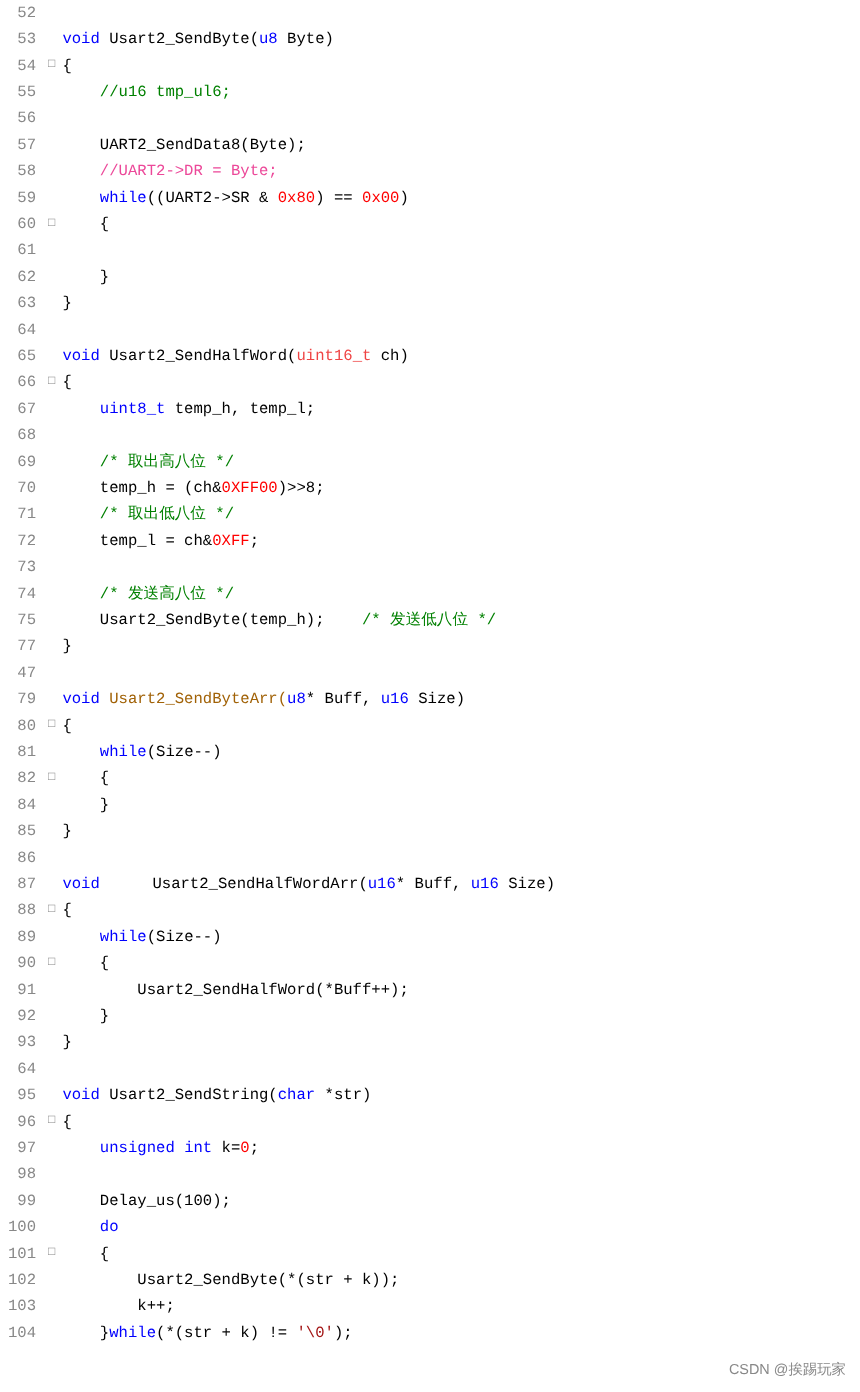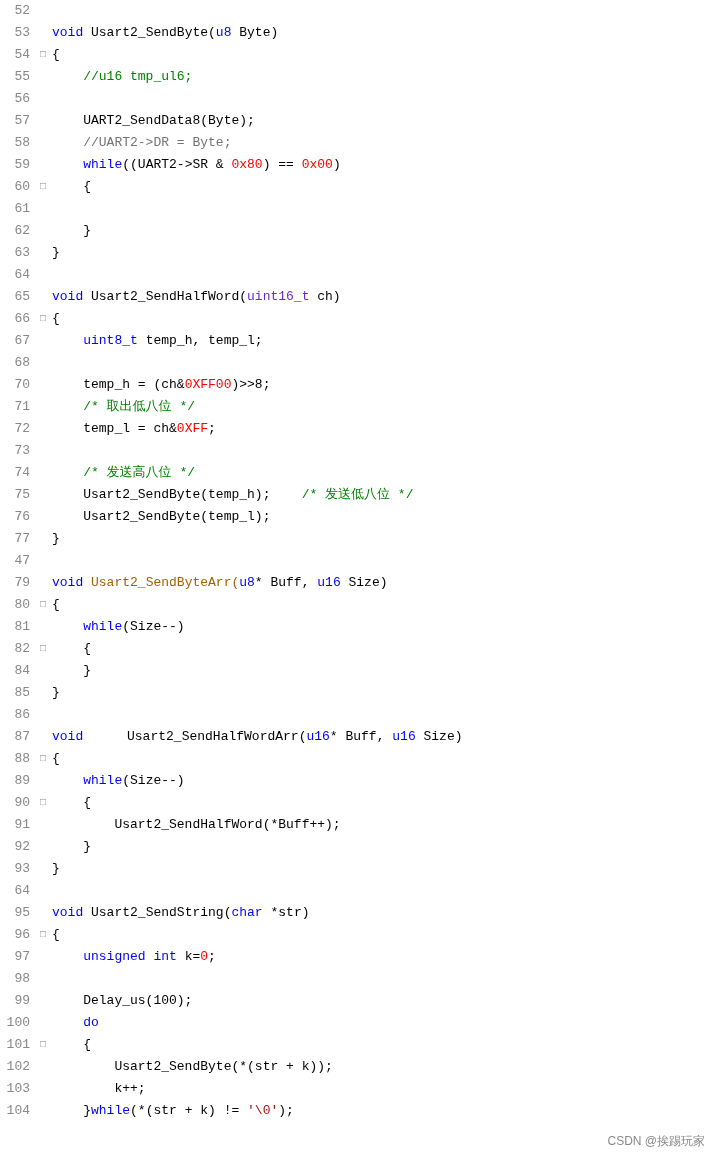--- a/index.html
+++ b/index.html
@@ -80,21 +80,21 @@
         <span class="code-text"> </span>
       </div>
       <div class="code-line">
         <span class="line-num">57</span>
         <span class="fold-icon">&nbsp;</span>
         <span class="code-text"><span style="color: rgb(0, 0, 0);">    UART2_SendData8(Byte);</span></span>
       </div>
       <div class="code-line">
         <span class="line-num">58</span>
         <span class="fold-icon">&nbsp;</span>
-        <span class="code-text"><span style="color: #737373;">    //UART2-&gt;DR = Byte;</span></span>
+        <span class="code-text"><span style="color: #ec4899;">    //UART2-&gt;DR = Byte;</span></span>
       </div>
       <div class="code-line">
         <span class="line-num">59</span>
         <span class="fold-icon">&nbsp;</span>
         <span class="code-text"><span style="color: rgb(0, 0, 0);">    </span><span style="color: rgb(0, 0, 255);">while</span><span style="color: rgb(0, 0, 0);">((UART2-&gt;SR &amp; </span><span style="color: rgb(255, 0, 0);">0x80</span><span style="color: rgb(0, 0, 0);">) == </span><span style="color: rgb(255, 0, 0);">0x00</span><span style="color: rgb(0, 0, 0);">)</span></span>
       </div>
       <div class="code-line">
         <span class="line-num">60</span>
         <span class="fold-icon">□</span>
         <span class="code-text"><span style="color: rgb(0, 0, 0);">    {</span></span>
@@ -115,38 +115,43 @@
         <span class="code-text"><span style="color: rgb(0, 0, 0);">}</span></span>
       </div>
       <div class="code-line">
         <span class="line-num">64</span>
         <span class="fold-icon">&nbsp;</span>
         <span class="code-text"> </span>
       </div>
       <div class="code-line">
         <span class="line-num">65</span>
         <span class="fold-icon">&nbsp;</span>
-        <span class="code-text"><span style="color: rgb(0, 0, 255);">void</span><span style="color: rgb(0, 0, 0);"> Usart2_SendHalfWord(</span><span style="color: #6d28d9;">uint16_t</span><span style="color: rgb(0, 0, 0);"> ch)</span></span>
+        <span class="code-text"><span style="color: rgb(0, 0, 255);">void</span><span style="color: rgb(0, 0, 0);"> Usart2_SendHalfWord(</span><span style="color: #ef4444;">uint16_t</span><span style="color: rgb(0, 0, 0);"> ch)</span></span>
       </div>
       <div class="code-line">
         <span class="line-num">66</span>
         <span class="fold-icon">□</span>
         <span class="code-text"><span style="color: rgb(0, 0, 0);">{</span></span>
       </div>
       <div class="code-line">
         <span class="line-num">67</span>
         <span class="fold-icon">&nbsp;</span>
         <span class="code-text"><span style="color: rgb(0, 0, 0);">    </span><span style="color: rgb(0, 0, 255);">uint8_t</span><span style="color: rgb(0, 0, 0);"> temp_h, temp_l;</span></span>
       </div>
       <div class="code-line">
         <span class="line-num">68</span>
         <span class="fold-icon">&nbsp;</span>
         <span class="code-text"> </span>
       </div>
       <div class="code-line">
+        <span class="line-num">69</span>
+        <span class="fold-icon">&nbsp;</span>
+        <span class="code-text"><span style="color: rgb(0, 128, 0);">    /* 取出高八位 */</span></span>
+      </div>
+      <div class="code-line">
         <span class="line-num">70</span>
         <span class="fold-icon">&nbsp;</span>
         <span class="code-text"><span style="color: rgb(0, 0, 0);">    temp_h = (ch&amp;</span><span style="color: rgb(255, 0, 0); text-align: right;">0XFF00</span><span style="color: rgb(0, 0, 0);">)&gt;&gt;8;</span></span>
       </div>
       <div class="code-line">
         <span class="line-num">71</span>
         <span class="fold-icon">&nbsp;</span>
         <span class="code-text"><span style="color: rgb(0, 128, 0);">    /* 取出低八位 */</span></span>
       </div>
       <div class="code-line">
@@ -161,25 +166,20 @@
       </div>
       <div class="code-line">
         <span class="line-num">74</span>
         <span class="fold-icon">&nbsp;</span>
         <span class="code-text"><span style="color: rgb(0, 128, 0);">    /* 发送高八位 */</span></span>
       </div>
       <div class="code-line">
         <span class="line-num">75</span>
         <span class="fold-icon">&nbsp;</span>
         <span class="code-text"><span style="color: rgb(0, 0, 0);">    Usart2_SendByte(temp_h);    </span><span style="color: rgb(0, 128, 0);">/* 发送低八位 */</span></span>
-      </div>
-      <div class="code-line">
-        <span class="line-num">76</span>
-        <span class="fold-icon">&nbsp;</span>
-        <span class="code-text"><span style="color: rgb(0, 0, 0);">    Usart2_SendByte(temp_l);</span></span>
       </div>
       <div class="code-line">
         <span class="line-num">77</span>
         <span class="fold-icon">&nbsp;</span>
         <span class="code-text"><span style="color: rgb(0, 0, 0);">}</span></span>
       </div>
       <div class="code-line">
         <span class="line-num">47</span>
         <span class="fold-icon">&nbsp;</span>
         <span class="code-text"> </span>

